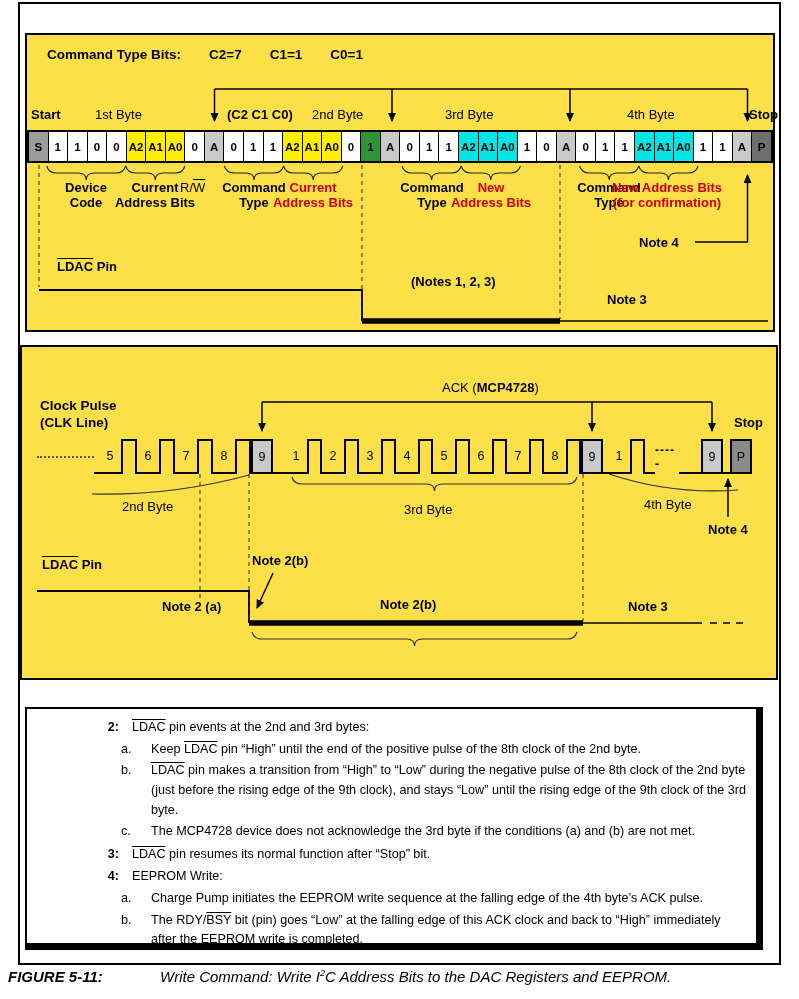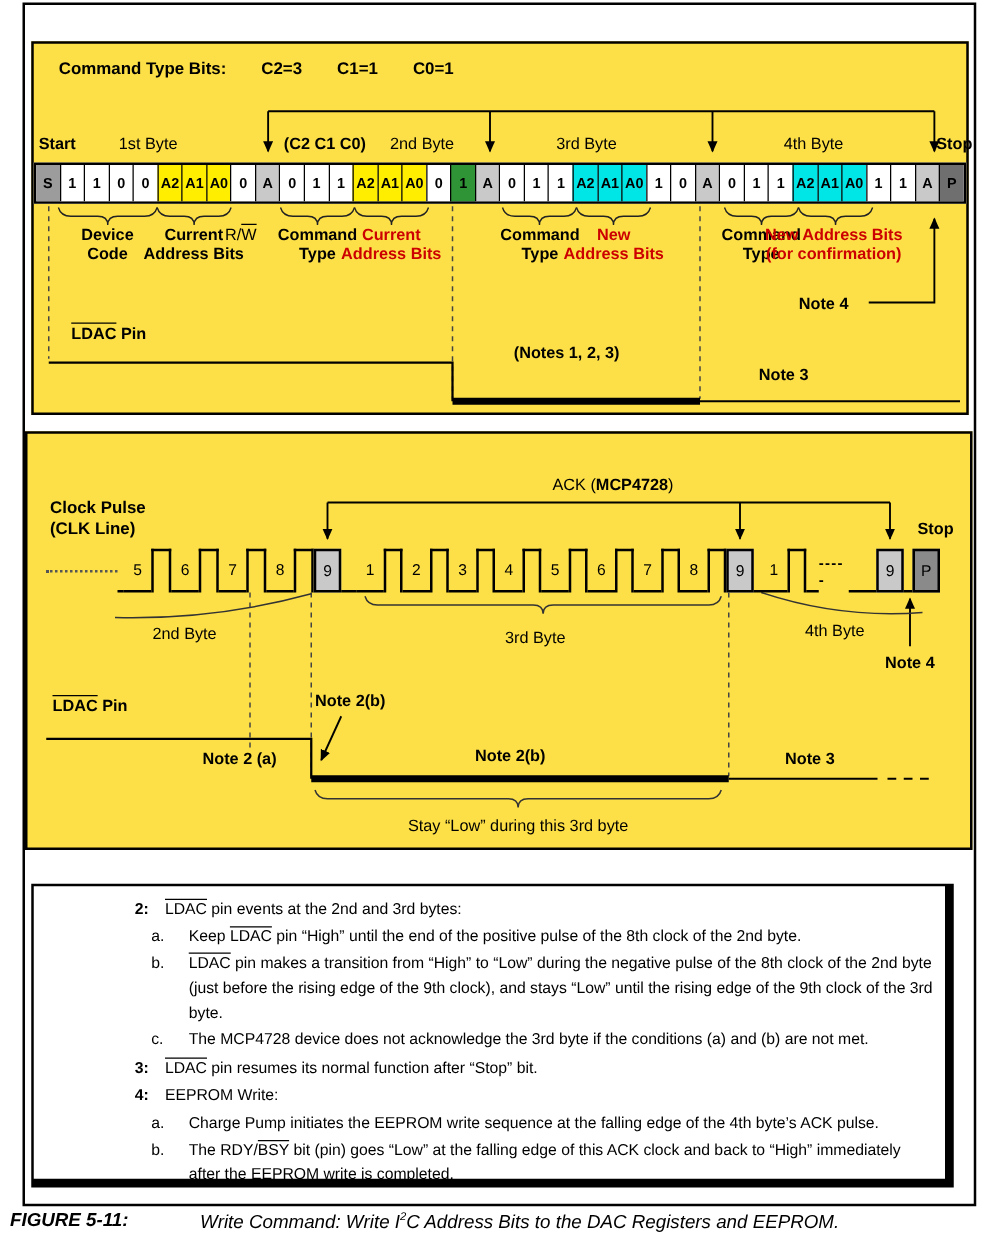--- a/index.html
+++ b/index.html
@@ -59,21 +59,21 @@
   .caption .fig { font-weight:bold; width:152px; }
 </style>
 </head>
 <body>
 
 <div class="abs outer-frame"></div>
 
 <div class="abs panel" id="box1">
   <div class="abs cmdbits">
     <span>Command Type Bits:</span>
-    <span>C2=3</span>
+    <span>C2=7</span>
     <span>C1=1</span>
     <span>C0=1</span>
   </div>
 
   <svg class="layer" width="750" height="299" viewBox="0 0 750 299">
     <defs>
       <marker id="arr1" markerWidth="10" markerHeight="9" refX="8" refY="4" orient="auto" markerUnits="userSpaceOnUse">
         <path d="M0,0 L9,4 L0,8 z"></path>
       </marker>
     </defs>
@@ -279,21 +279,20 @@
   <div class="abs bytelab" style="left:100px; top:152px;">2nd Byte</div>
   <div class="abs bytelab" style="left:382px; top:155px;">3rd Byte</div>
   <div class="abs bytelab" style="left:622px; top:150px;">4th Byte</div>
   <div class="abs notelab" style="left:686px; top:175px;">Note 4</div>
 
   <div class="abs notelab" style="left:20px; top:210px;"><span class="ov">LDAC</span><span> Pin</span></div>
   <div class="abs notelab" style="left:140px; top:252px;">Note 2 (a)</div>
   <div class="abs notelab" style="left:230px; top:206px;">Note 2(b)</div>
   <div class="abs notelab" style="left:358px; top:250px;">Note 2(b)</div>
   <div class="abs notelab" style="left:606px; top:252px;">Note 3</div>
-  <div class="abs" style="left:250px; top:306px; width:285px; font-size:13px; text-align:center;">Stay “Low” during this 3rd byte</div>
 </div>
 
 <div class="abs" id="notesbox">
     <div class="note-row">
       <div class="note-label">2:</div>
       <div class="note-text"><span class="ov">LDAC</span><span> pin events at the 2nd and 3rd bytes:</span></div>
     </div>
     <div class="note-row lvl2">
       <div class="note-label">a.</div>
       <div class="note-text"><span>Keep </span><span class="ov">LDAC</span><span> pin “High” until the end of the positive pulse of the 8th clock of the 2nd byte.</span></div>

